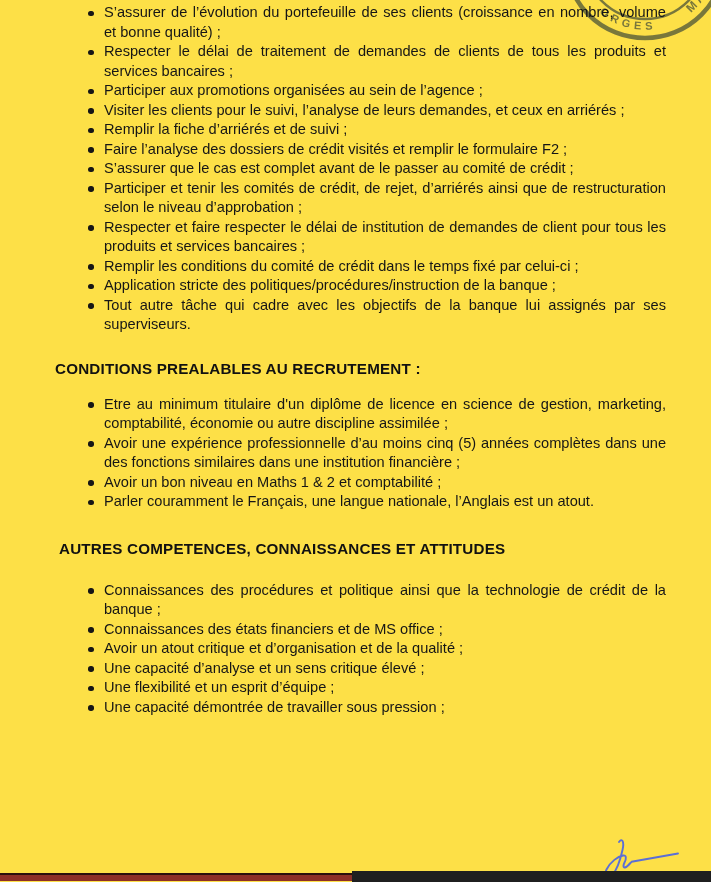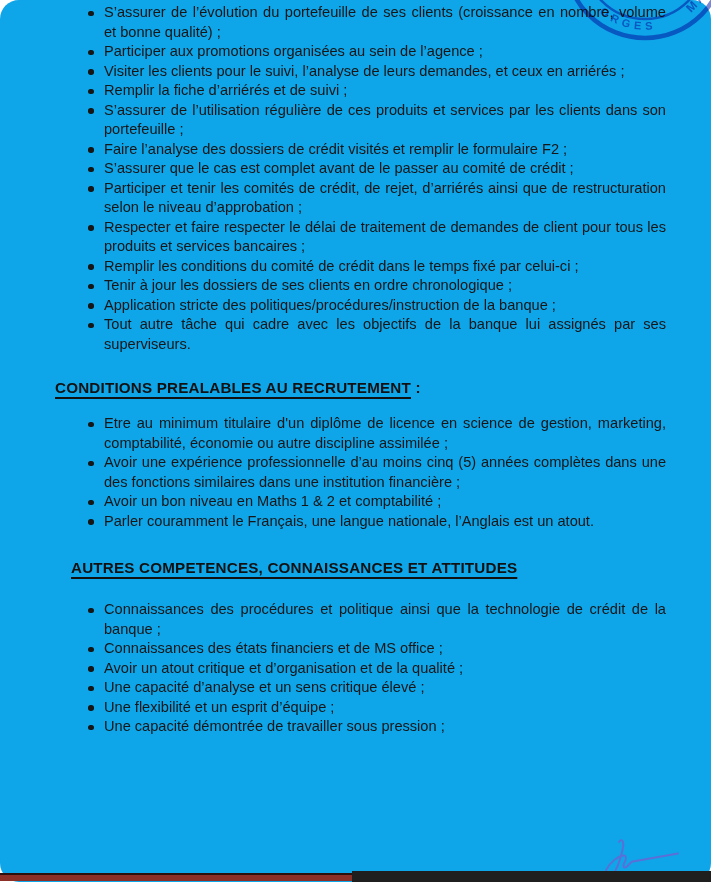--- a/index.html
+++ b/index.html
@@ -11,22 +11,21 @@
     height: 882px;
     background: #ffffff;
     font-family: "Liberation Sans", sans-serif;
     color: #161616;
     position: relative;
     overflow: hidden;
   }
   .page {
     position: absolute;
     inset: 0;
-    background: #0ea5e9;
-    border-radius: 19px;
+    background: #fde047;
   }
   .content {
     position: relative;
     padding: 3px 45px 0 55px;
     font-size: 14.6px;
     line-height: 19.5px;
   }
   ul.bullets {
     list-style: none;
     margin: 0;
@@ -49,23 +48,22 @@
     background: #161616;
   }
   h2.heading {
     font-size: 15.2px;
     line-height: 20px;
     font-weight: 700;
     letter-spacing: 0.2px;
     color: #111;
   }
   h2.heading-1 { margin: 24px 0 16px 0; }
-  h2.heading-2 { margin: 27px 0 22px 16px; }
+  h2.heading-2 { margin: 27px 0 22px 4px; }
   h2 .underlined {
-    text-decoration: underline;
     text-decoration-thickness: 1.6px;
     text-underline-offset: 3.5px;
   }
   .stamp-svg {
     position: absolute;
     top: 0;
     left: 540px;
     width: 220px;
     height: 54px;
     mix-blend-mode: multiply;
@@ -106,30 +104,29 @@
 </head>
 <body>
 
 <div class="page">
 
   <div class="content">
 
     <ul class="bullets">
 
     <li class="bullet-item">S’assurer de l’évolution du portefeuille de ses clients (croissance en nombre, volume et bonne qualité) ;</li>
+        <li class="bullet-item">Respecter le délai de traitement de demandes de clients de tous les produits et services bancaires ;</li>
         <li class="bullet-item">Participer aux promotions organisées au sein de l’agence ;</li>
         <li class="bullet-item">Visiter les clients pour le suivi, l’analyse de leurs demandes, et ceux en arriérés ;</li>
         <li class="bullet-item">Remplir la fiche d’arriérés et de suivi ;</li>
-        <li class="bullet-item">S’assurer de l’utilisation régulière de ces produits et services par les clients dans son portefeuille ;</li>
         <li class="bullet-item">Faire l’analyse des dossiers de crédit visités et remplir le formulaire F2 ;</li>
         <li class="bullet-item">S’assurer que le cas est complet avant de le passer au comité de crédit ;</li>
         <li class="bullet-item">Participer et tenir les comités de crédit, de rejet, d’arriérés ainsi que de restructuration selon le niveau d’approbation ;</li>
-        <li class="bullet-item">Respecter et faire respecter le délai de traitement de demandes de client pour tous les produits et services bancaires ;</li>
+        <li class="bullet-item">Respecter et faire respecter le délai de institution de demandes de client pour tous les produits et services bancaires ;</li>
         <li class="bullet-item">Remplir les conditions du comité de crédit dans le temps fixé par celui-ci ;</li>
-        <li class="bullet-item">Tenir à jour les dossiers de ses clients en ordre chronologique ;</li>
         <li class="bullet-item">Application stricte des politiques/procédures/instruction de la banque ;</li>
         <li class="bullet-item">Tout autre tâche qui cadre avec les objectifs de la banque lui assignés par ses superviseurs.</li>
       </ul>
 
     <section>
       <h2 class="heading heading-1">
         <span class="underlined">CONDITIONS PREALABLES AU RECRUTEMENT</span><span> :</span>
       </h2>
       <ul class="bullets">
 

